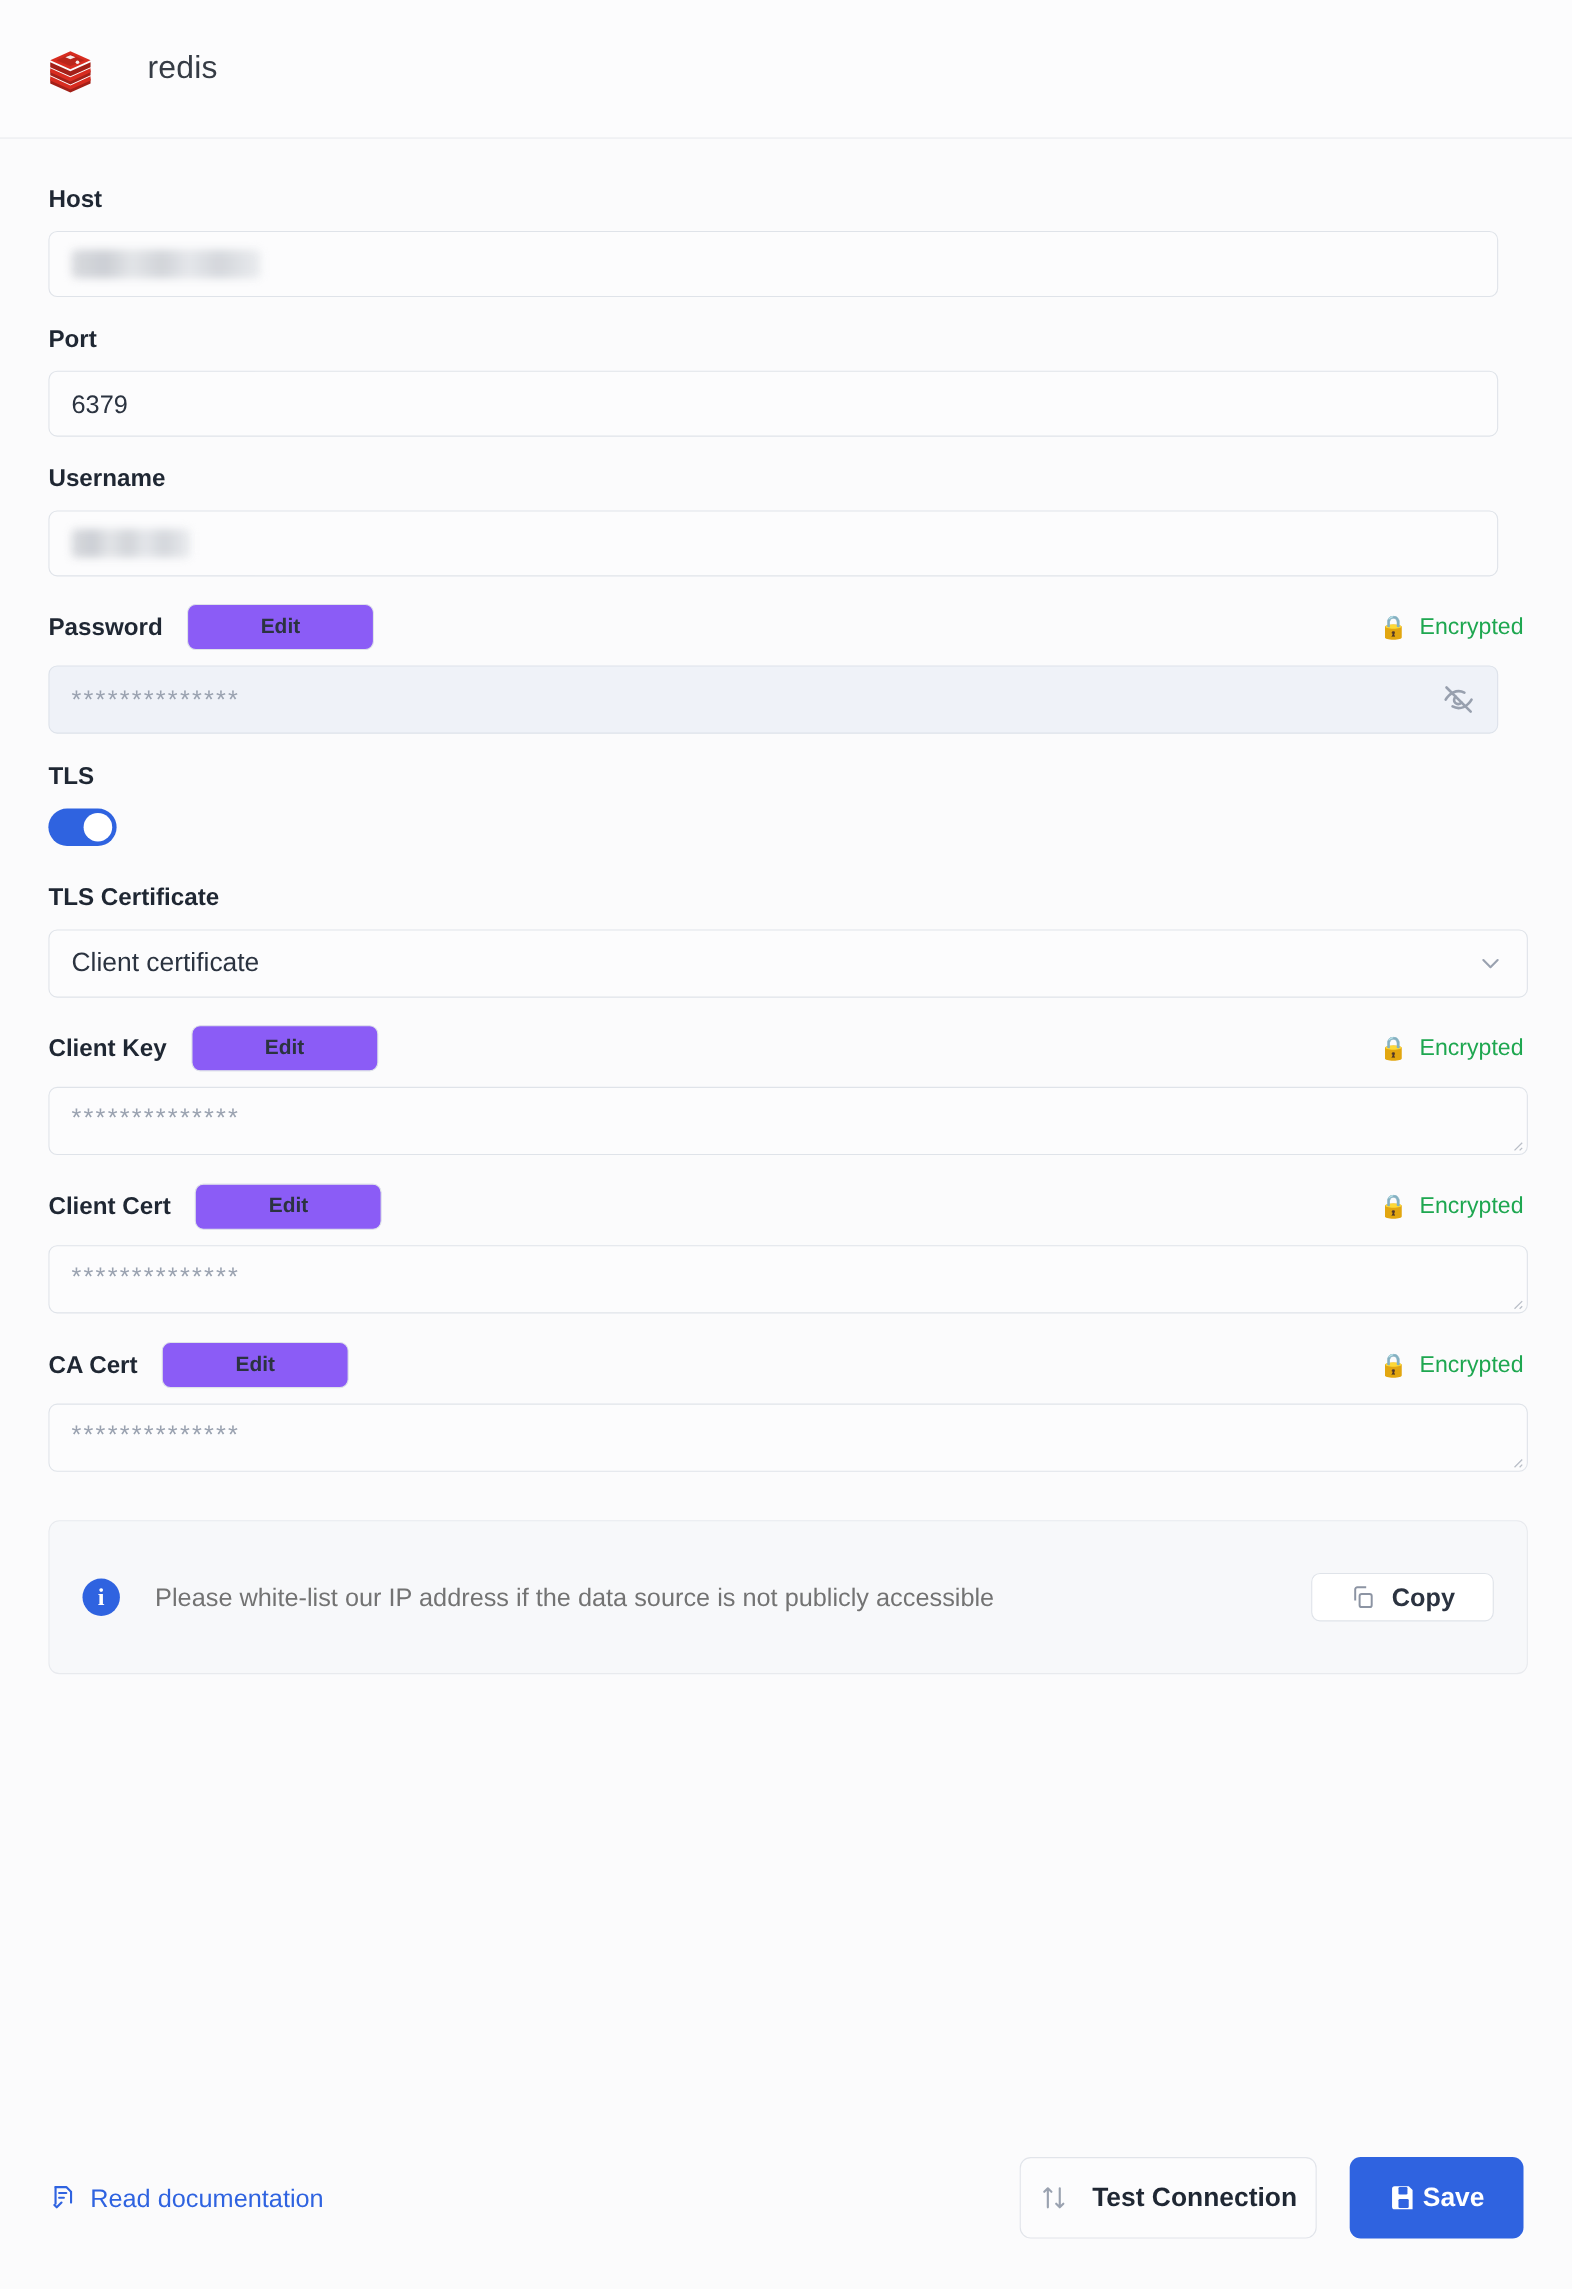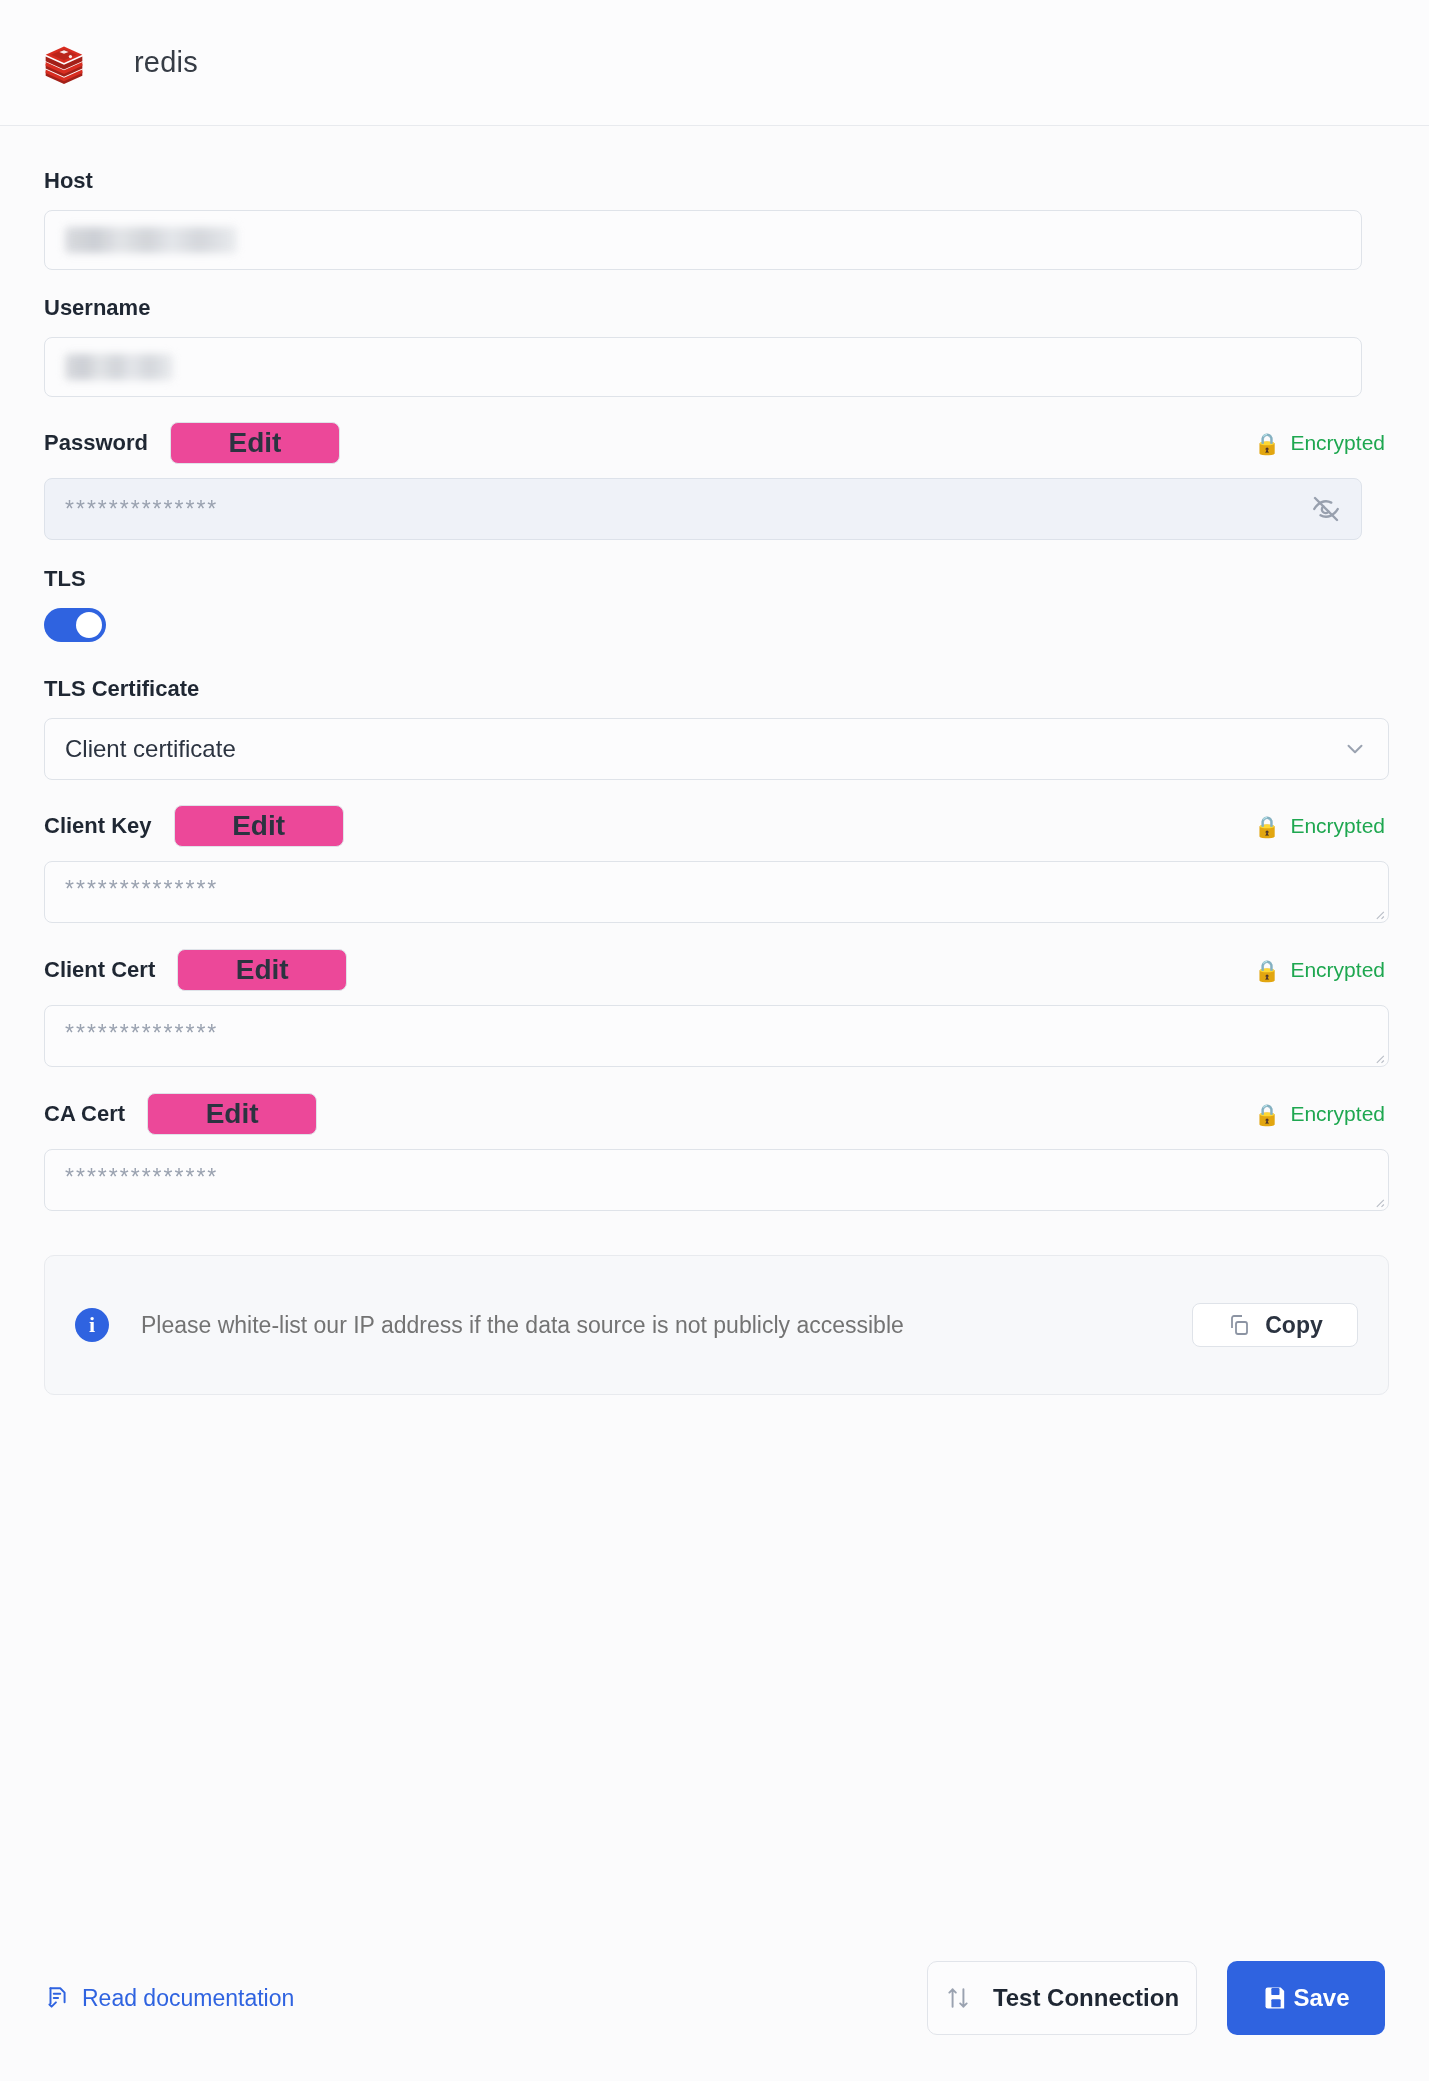--- a/index.html
+++ b/index.html
@@ -86,22 +86,22 @@
     font-weight: bold;
     color: #1f2733;
     white-space: nowrap;
   }
   .edit-btn {
     margin-left: 22px;
     width: 170px;
     height: 42px;
     border: 1px solid #dfe3e9;
     border-radius: 8px;
-    background: #ec4899;
-    font-size: 28px;
+    background: #8b5cf6;
+    font-size: 19px;
     font-weight: bold;
     color: #2b3340;
     font-family: "Liberation Sans", sans-serif;
     cursor: pointer;
     display: flex;
     align-items: center;
     justify-content: center;
   }
   .encrypted {
     margin-left: auto;
@@ -324,20 +324,24 @@
 
   <div class="form">
 
     <div class="field">
       <span class="field-label">Host</span>
       <div class="text-input">
         <span class="blurred host"></span>
       </div>
     </div>
 
+    <div class="field">
+      <span class="field-label">Port</span>
+      <div class="text-input">6379</div>
+    </div>
 
     <div class="field">
       <span class="field-label">Username</span>
       <div class="text-input">
         <span class="blurred user"></span>
       </div>
     </div>
 
     <div class="secret-block">
       <div class="secret-head">

